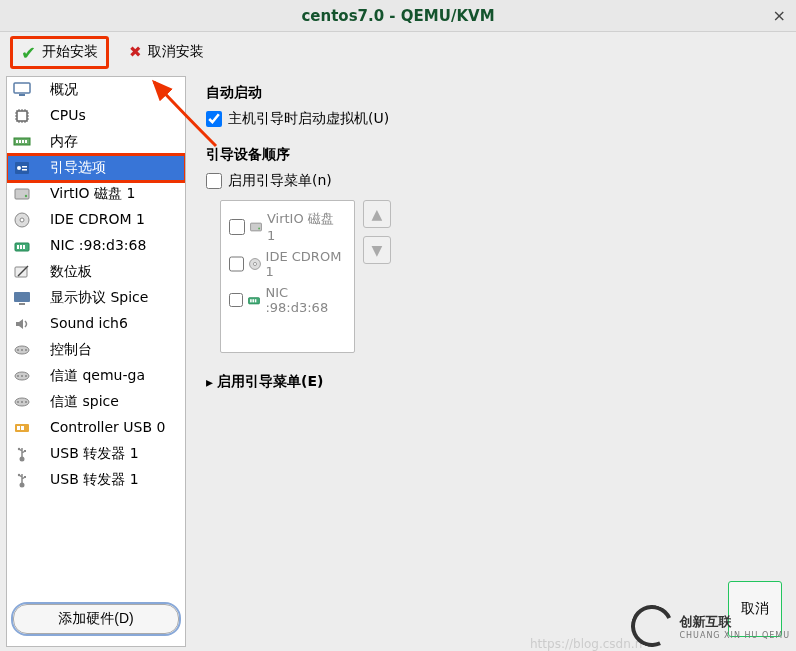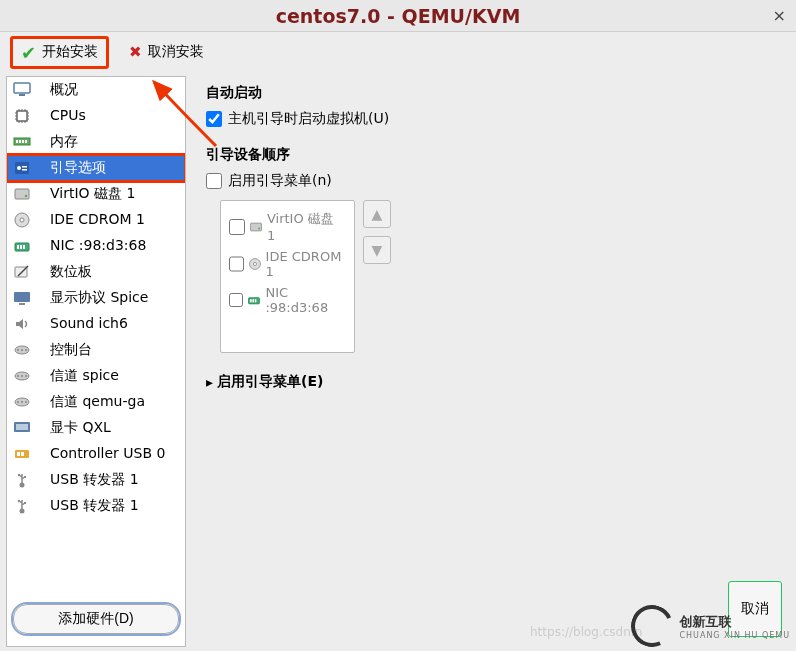--- a/index.html
+++ b/index.html
@@ -1,18 +1,18 @@
 <!DOCTYPE html>
 <html><head>
   <meta charset="utf-8">
   <style>
     * { margin: 0; padding: 0; box-sizing: border-box; }
     body { font-family: "DejaVu Sans", "WenQuanYi Micro Hei", sans-serif; background: #ededed; width: 796px; height: 651px; overflow: hidden; position: relative; }
     .titlebar { height: 32px; background: #e8e8e8; display: flex; align-items: center; justify-content: center; position: relative; border-bottom: 1px solid #d0d0d0; }
-    .titlebar-text { font-size: 19px; font-weight: bold; color: #7f1d1d; }
+    .titlebar-text { font-size: 15px; font-weight: bold; color: #14532d; }
     .close-x { position: absolute; right: 10px; top: 6px; font-size: 16px; cursor: pointer; color: #444; }
     .toolbar { height: 40px; display: flex; align-items: center; padding: 0 10px; gap: 20px; }
     .tb-btn { display: flex; align-items: center; gap: 6px; cursor: pointer; font-size: 14px; }
     .tb-btn.highlighted { border: 3px solid #e30; background: rgba(255,255,255,0.2); padding: 3px 8px; border-radius: 3px; }
     .check-icon { color: #3a3; font-size: 18px; }
     .x-icon { color: #c22; font-size: 15px; font-weight: bold; }
     .content { display: flex; height: calc(100% - 72px); }
     .sidebar { width: 180px; display: flex; flex-direction: column; border: 1px solid #bbb; margin: 4px 4px 4px 6px; background: #fff; }
     .side-list { flex: 1; overflow-y: auto; }
     .side-item { display: flex; align-items: flex-start; gap: 19px; padding: 4px 6px; font-size: 14px; cursor: pointer; }
@@ -30,21 +30,21 @@
     .boot-panel { border: 1px solid #bbb; background: #fff; border-radius: 2px; padding: 6px 8px; width: 135px; margin-left: 14px; }
     .boot-row { display: flex; align-items: center; gap: 4px; font-size: 13px; color: #888; padding: 3px 0; }
     .boot-row .mini-icon { width: 14px; height: 14px; }
     .arrow-buttons { display: inline-flex; flex-direction: column; gap: 8px; margin-left: 8px; vertical-align: top; }
     .arrow-btn { width: 28px; height: 28px; border: 1px solid #bbb; background: #f0f0f0; border-radius: 3px; color: #aaa; display: flex; align-items: center; justify-content: center; cursor: pointer; font-size: 14px; }
     .boot-area { display: flex; align-items: flex-start; }
     .direct-kernel { margin-top: 20px; display: flex; align-items: center; gap: 4px; font-weight: bold; font-size: 14px; }
     .bottom-btns { position: absolute; right: 14px; bottom: 14px; }
     .bottom-btn { padding: 18px 12px; border: 1px solid #22c55e; border-radius: 3px; background: #f6f6f6; font-size: 14px; cursor: pointer; }
     .arrow-anno { position: absolute; left: 146px; top: 76px; pointer-events: none; }
-    .watermark { position: absolute; bottom: 12px; color: #ccc; font-size: 12px; margin-top: 12px; }
+    .watermark { position: absolute; bottom: 0; color: #ccc; font-size: 12px; margin-top: 12px; }
     .brand { position: absolute; right: 6px; bottom: 4px; display: flex; align-items: center; gap: 6px; }
     .brand .logo-c { width: 42px; height: 42px; border: 4px solid #333; border-radius: 50%; border-right-color: transparent; transform: rotate(20deg); display: inline-block; }
     .brand-text { font-size: 13px; font-weight: bold; color: #333; }
     .brand-sub { font-size: 8px; color: #777; letter-spacing: 1px; }
   </style>
 </head>
 <body>
 
 <div class="titlebar">
   <span class="titlebar-text">centos7.0 - QEMU/KVM</span>
@@ -184,41 +184,32 @@
         </div>
         <div class="side-item">
           <span class="side-icon">
             <svg viewBox="0 0 18 18">
               <ellipse cx="9" cy="9" rx="7" ry="4" fill="#ccc" stroke="#888"></ellipse>
               <circle cx="5" cy="9" r="0.8" fill="#555"></circle>
               <circle cx="9" cy="9" r="0.8" fill="#555"></circle>
               <circle cx="13" cy="9" r="0.8" fill="#555"></circle>
             </svg>
           </span>
-          <span>信道 spice</span>
+          <span>信道 qemu-ga</span>
         </div>
         <div class="side-item">
           <span class="side-icon">
             <svg viewBox="0 0 18 18">
               <ellipse cx="9" cy="9" rx="7" ry="4" fill="#ccc" stroke="#888"></ellipse>
               <circle cx="5" cy="9" r="0.8" fill="#555"></circle>
               <circle cx="9" cy="9" r="0.8" fill="#555"></circle>
               <circle cx="13" cy="9" r="0.8" fill="#555"></circle>
             </svg>
           </span>
-          <span>信道 qemu-ga</span>
-        </div>
-        <div class="side-item">
-          <span class="side-icon">
-            <svg viewBox="0 0 18 18">
-              <rect x="1" y="3" width="16" height="10" rx="1" fill="#5b7ea8"></rect>
-              <rect x="3" y="5" width="12" height="6" fill="#bcd"></rect>
-            </svg>
-          </span>
-          <span>显卡 QXL</span>
+          <span>信道 spice</span>
         </div>
         <div class="side-item">
           <span class="side-icon">
             <svg viewBox="0 0 18 18">
               <rect x="2" y="5" width="14" height="8" rx="1" fill="#e8a838"></rect>
               <rect x="4" y="7" width="3" height="4" fill="#fff"></rect>
               <rect x="8" y="7" width="3" height="4" fill="#fff"></rect>
             </svg>
           </span>
           <span>Controller USB 0</span>

